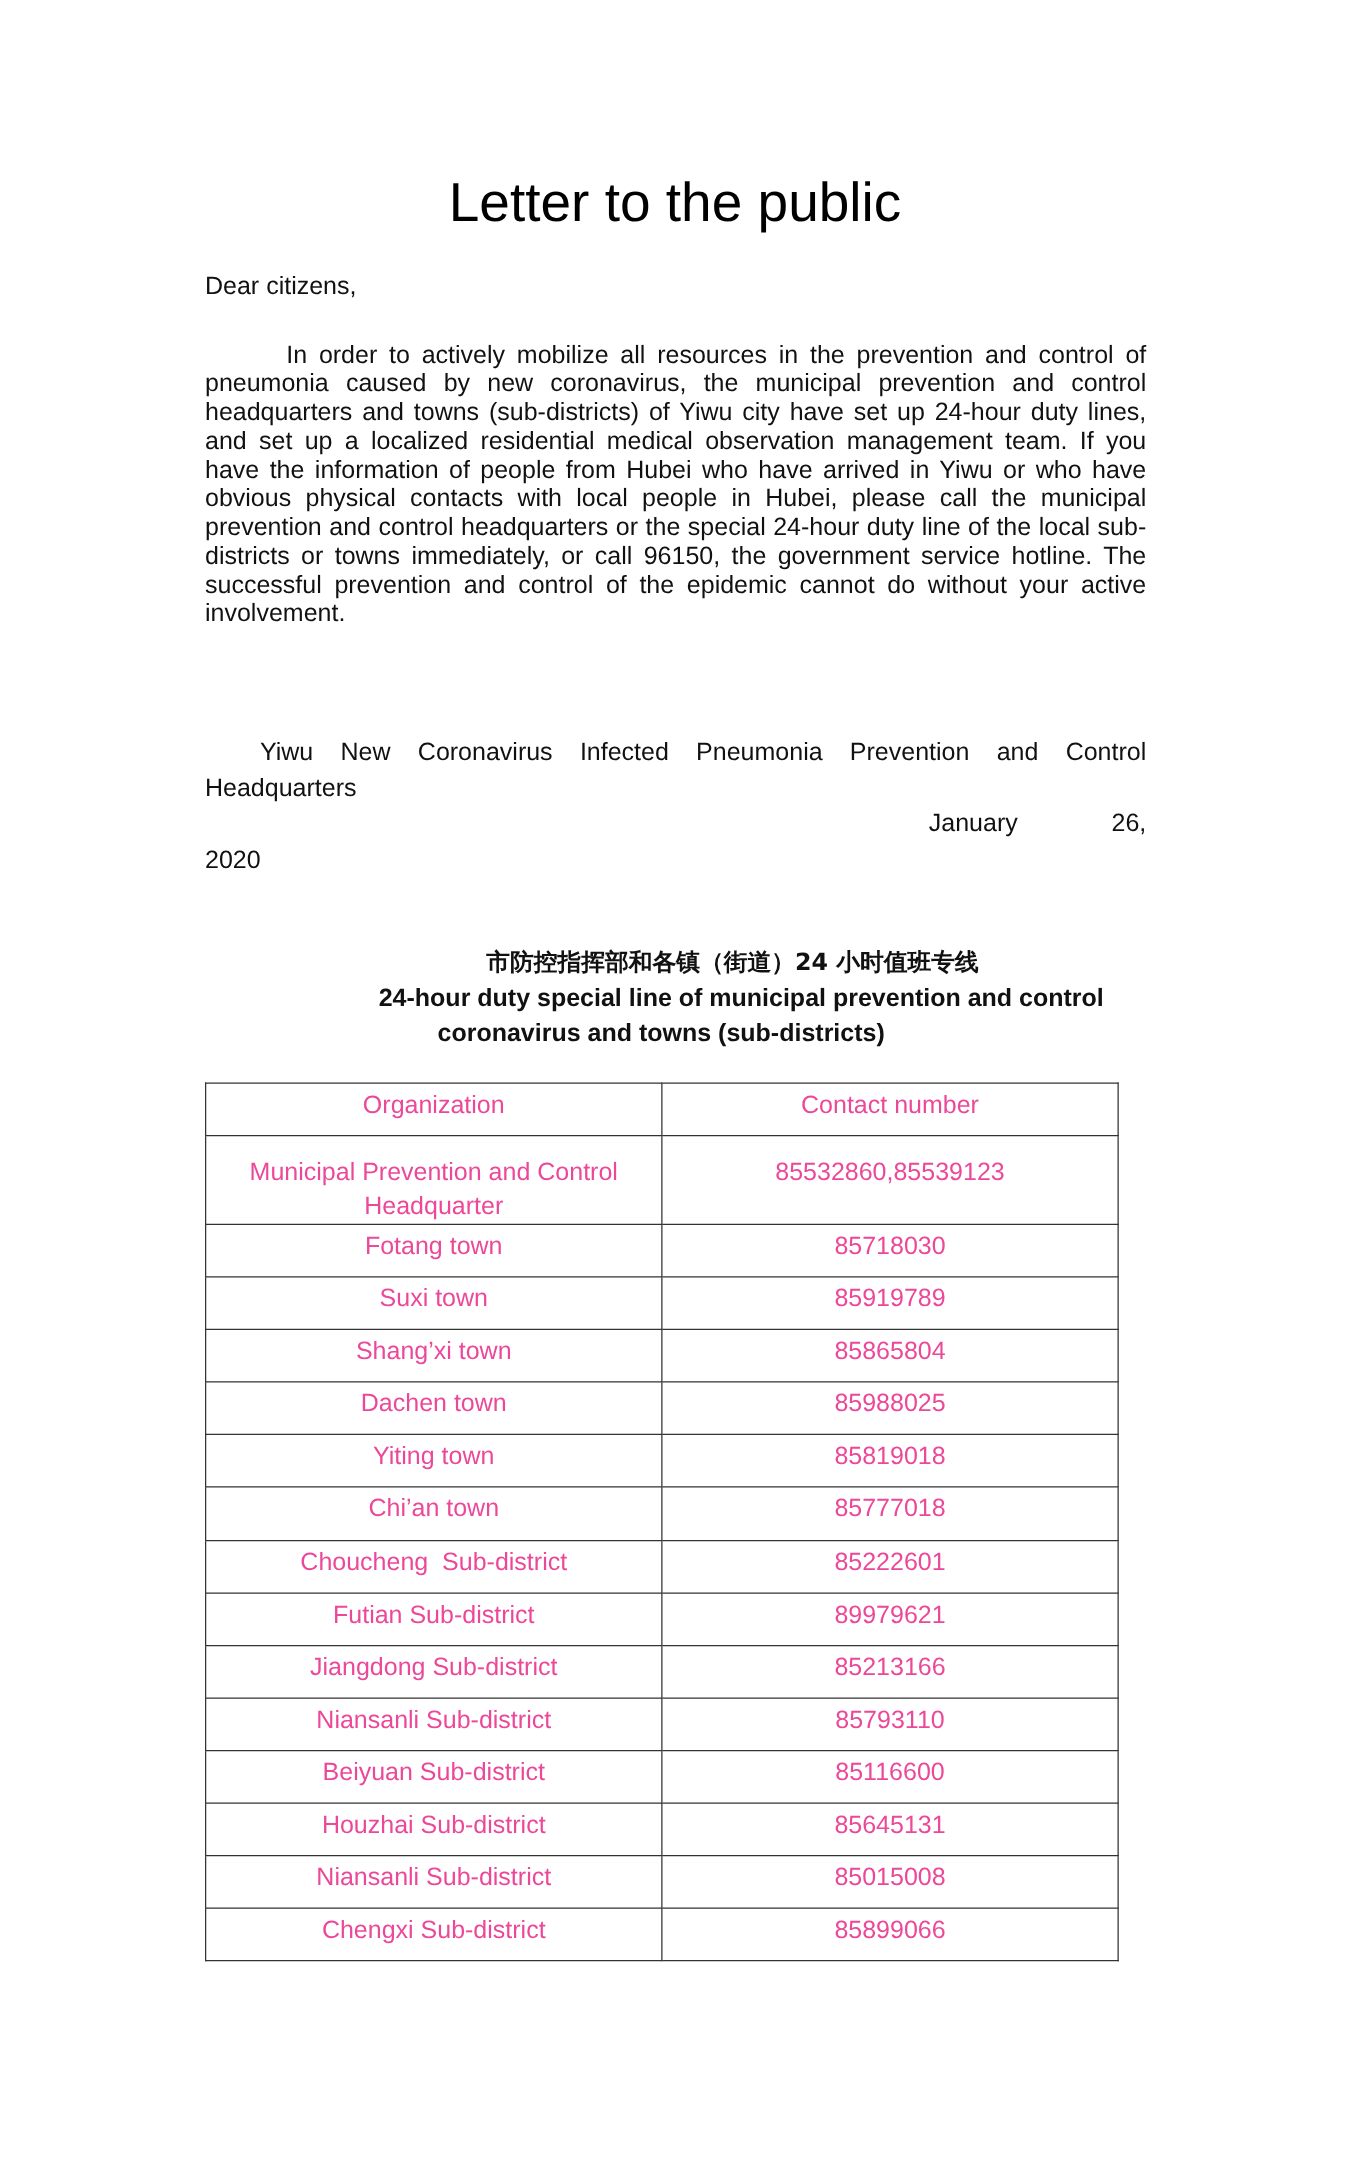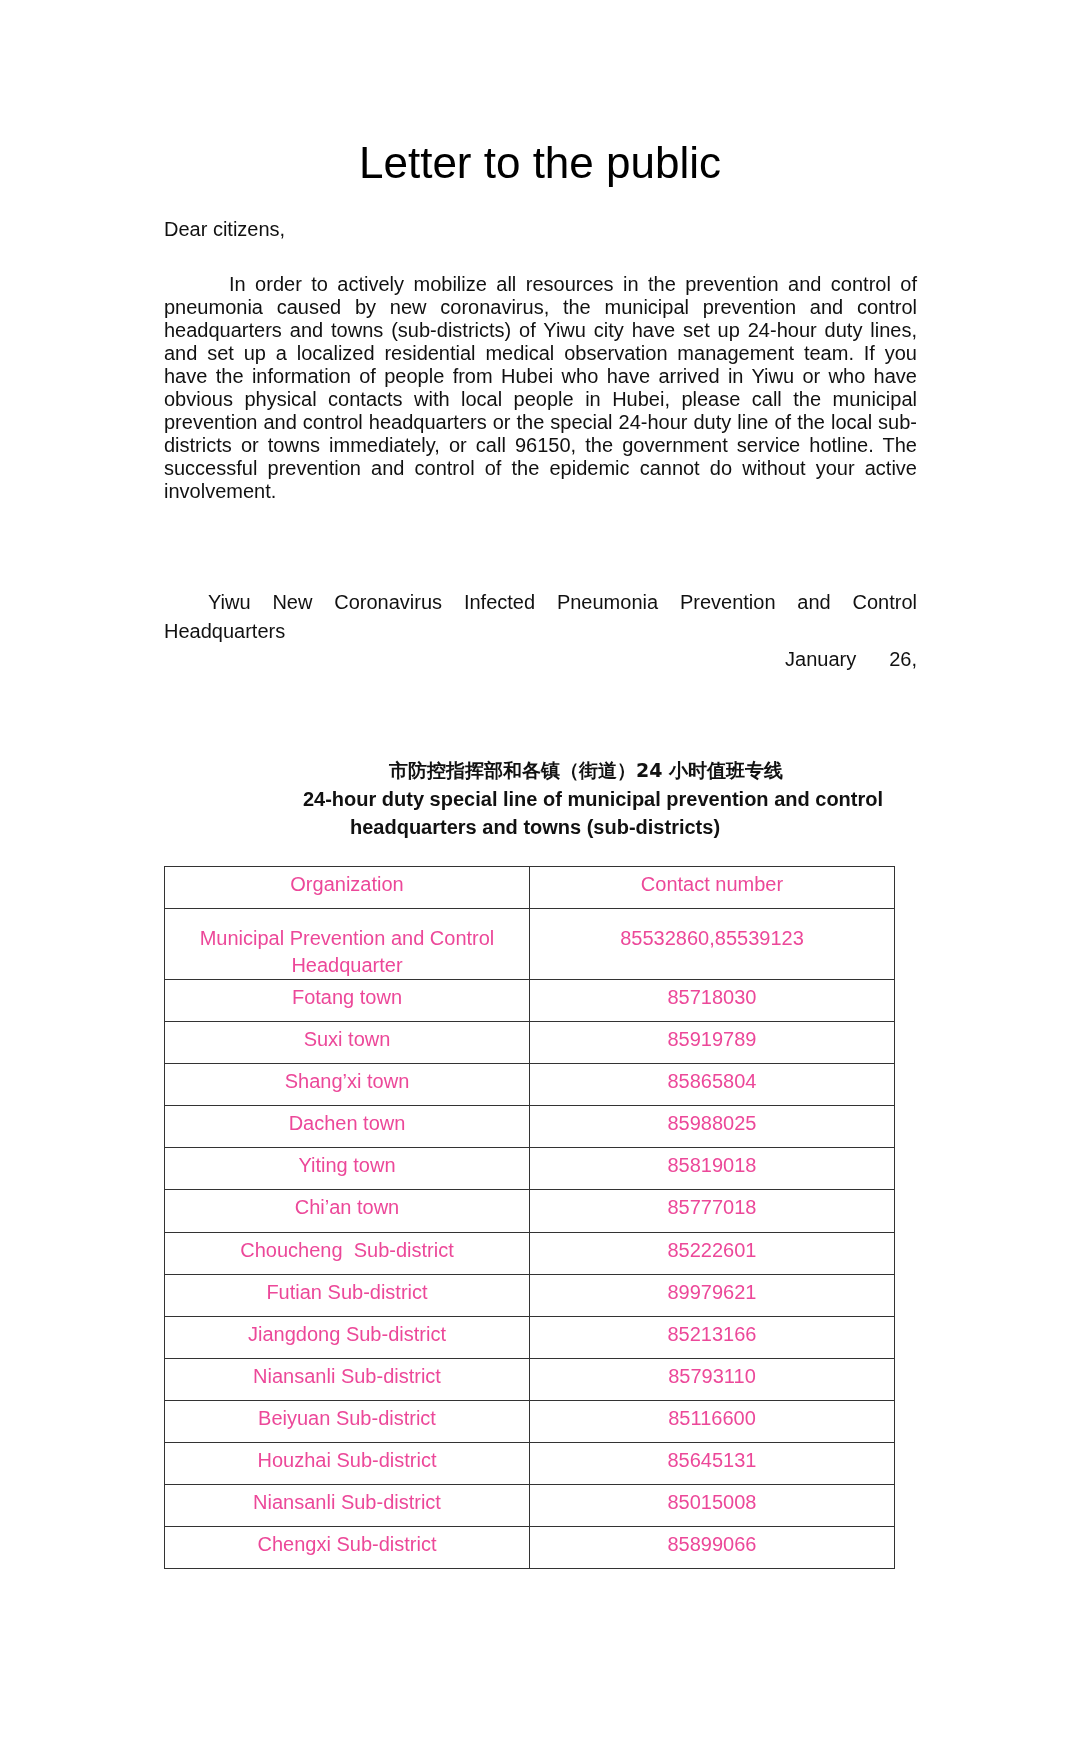--- a/index.html
+++ b/index.html
@@ -68,21 +68,21 @@
       left: 164px;
       width: 753px;
       top: 645px;
       font-size: 20px;
       line-height: 28.5px;
       margin: 0;
     }
     .date-row1 {
       display: flex;
       justify-content: flex-end;
-      gap: 33px;
+      gap: 75px;
     }
     .table-heading {
       position: absolute;
       left: 0;
       width: 1080px;
       top: 756px;
       margin: 0;
       font-size: 20px;
       line-height: 28.5px;
       font-weight: bold;
@@ -138,26 +138,27 @@
 
   <p class="body-text">In order to actively mobilize all resources in the prevention and control of pneumonia caused by new coronavirus, the municipal prevention and control headquarters and towns (sub-districts) of Yiwu city have set up 24-hour duty lines, and set up a localized residential medical observation management team. If you have the information of people from Hubei who have arrived in Yiwu or who have obvious physical contacts with local people in Hubei, please call the municipal prevention and control headquarters or the special 24-hour duty line of the local sub-districts or towns immediately, or call 96150, the government service hotline. The successful prevention and control of the epidemic cannot do without your active involvement.</p>
 
   <p class="signature">Yiwu New Coronavirus Infected Pneumonia Prevention and Control Headquarters</p>
 
   <div class="date-line">
     <div class="date-row1">
       <span>January</span>
       <span>26,</span>
     </div>
+    <div>2020</div>
   </div>
 
   <div class="table-heading">
     <span class="zh">市防控指挥部和各镇（街道）24 小时值班专线</span>
     <span class="en1">24-hour duty special line of municipal prevention and control</span>
-    <span class="en2">headquarters and towns (sub-districts)</span>
+    <span class="en2">coronavirus and towns (sub-districts)</span>
   </div>
 
   <table class="contacts">
     <thead>
       <tr class="header-row">
         <th>Organization</th>
         <th>Contact number</th>
       </tr>
     </thead>
     <tbody>

